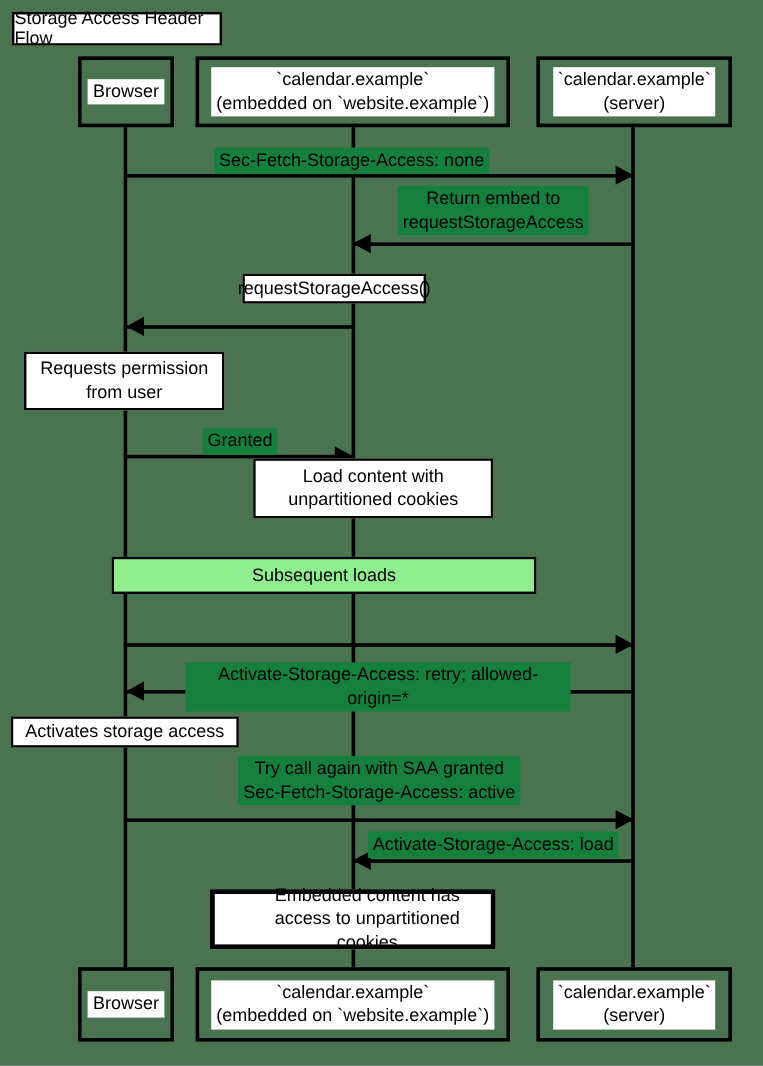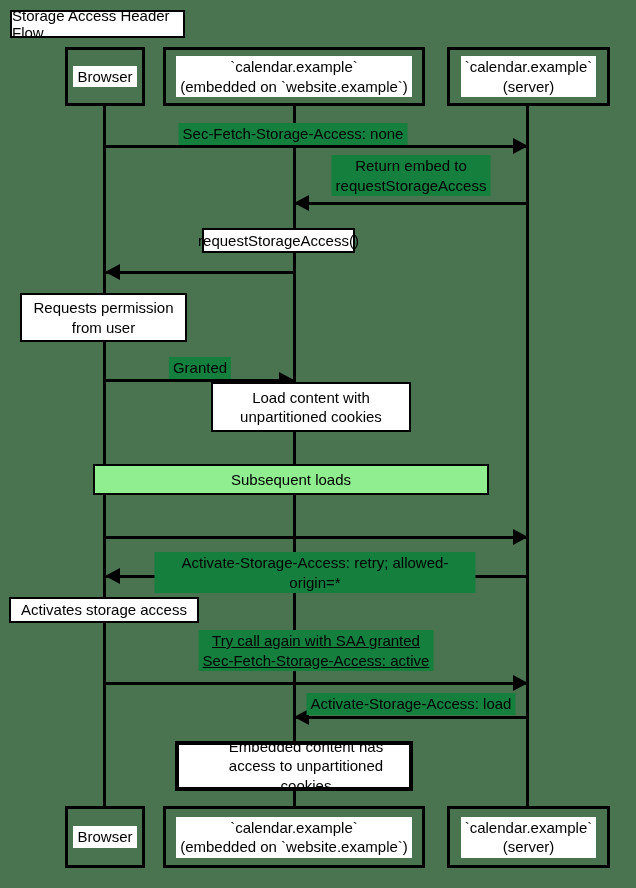--- a/index.html
+++ b/index.html
@@ -28,21 +28,21 @@
     font-size:15px;
   }
   .actor{
     position:absolute;border:3px solid #000;box-sizing:border-box;background:transparent;
     display:flex;align-items:center;justify-content:center;z-index:5;
   }
   .actor .actor-label{
     background:#fff;font-size:15px;line-height:1.3;text-align:center;white-space:pre-line;padding:1px 4px;
   }
   .band{
-    position:absolute;left:93px;top:464px;width:396px;height:31px;box-sizing:border-box;
+    position:absolute;left:93px;top:464px;width:354px;height:31px;box-sizing:border-box;
     background:#90ee90;border:2px solid #000;display:flex;align-items:center;justify-content:center;
     font-size:15px;z-index:3;
   }
   .z2{z-index:2;}
 </style>
 </head>
 <body>
 
 <div class="canvas" style="background: rgb(74, 115, 80);">
 
@@ -92,21 +92,21 @@
 
   <div class="arrow" style="left:105px;top:536px;width:423px;"></div>
   <div class="ah ah-r" style="left:513px;top:529px;"></div>
 
   <div class="msg-label z2" style="left:315px;top:552px;">Activate-Storage-Access: retry; allowed-origin=*</div>
   <div class="arrow" style="left:105px;top:575px;width:423px;"></div>
   <div class="ah ah-l" style="left:105px;top:568px;"></div>
 
   <div class="note z2" style="left:9px;top:597px;width:190px;height:26px;">Activates storage access</div>
 
-  <div class="msg-label z2" style="left:316px;top:630px;text-decoration:underline;">Try call again with SAA granted
+  <div class="msg-label z2" style="left:316px;top:630px;">Try call again with SAA granted
 Sec-Fetch-Storage-Access: active</div>
   <div class="arrow" style="left:105px;top:682px;width:423px;"></div>
   <div class="ah ah-r" style="left:513px;top:675px;"></div>
 
   <div class="msg-label z2" style="left:411px;top:693px;">Activate-Storage-Access: load</div>
   <div class="arrow" style="left:294px;top:716px;width:234px;"></div>
   <div class="ah ah-l" style="left:294px;top:709px;"></div>
 
   <div class="note note-thick z2" style="left:175px;top:741px;width:238px;height:50px;">Embedded content has
 access to unpartitioned cookies</div>

